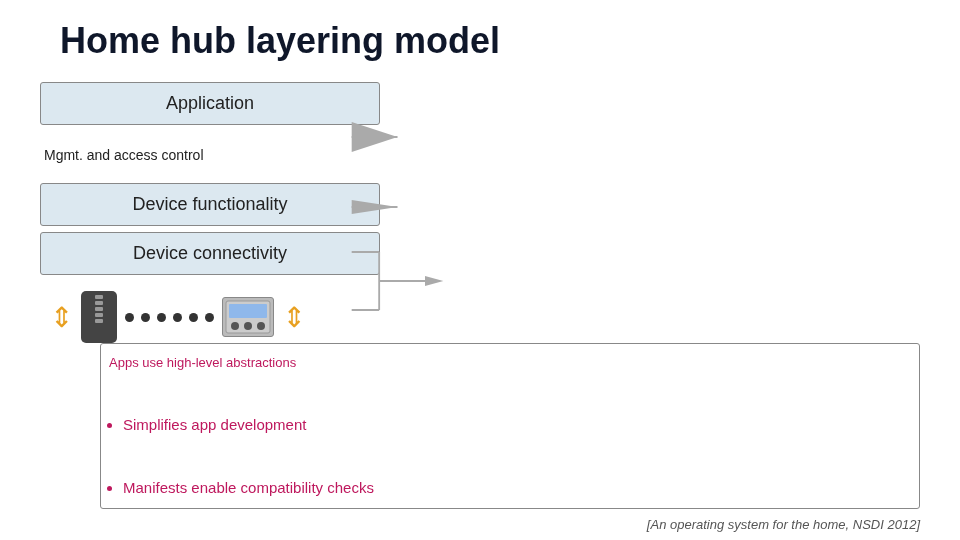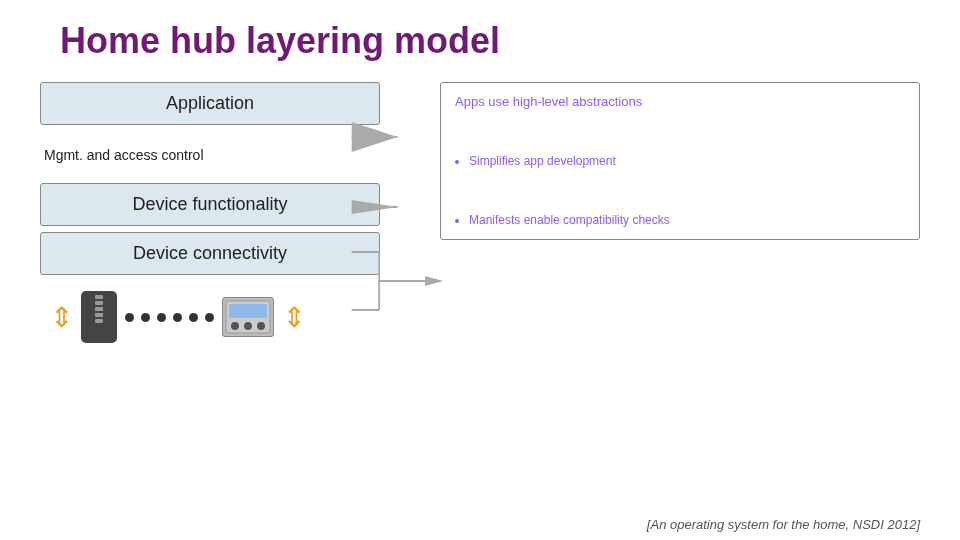--- a/index.html
+++ b/index.html
@@ -16,27 +16,28 @@
     .page {
       width: 960px;
       height: 540px;
       padding: 20px 40px 10px 40px;
       position: relative;
     }
 
     .title {
       font-size: 36px;
       font-weight: bold;
-      color: #701a75;
+      color: #0f172a;
       margin-bottom: 20px;
       padding-left: 20px;
     }
 
     .content-area {
       display: flex;
+      flex-direction: column;
       gap: 0;
       position: relative;
       width: 100%;
       height: 400px;
     }
 
     
     .left-column {
       display: flex;
       flex-direction: column;
@@ -145,34 +146,34 @@
       flex-direction: column;
       gap: 14px;
       flex: 1;
       padding-top: 0px;
       position: relative;
     }
 
     .annotation-box {
       border: 1.5px solid #888;
       border-radius: 3px;
-      padding: 10px 14px;
+      padding: 10px 8px;
       font-size: 13px;
-      color: #8b5cf6;
+      color: #be185d;
       background: #fff;
       line-height: 1.4;
     }
 
     .annotation-box ul {
       margin-left: 14px;
       margin-top: 4px;
     }
 
     .annotation-box li {
-      font-size: 12px;
+      font-size: 15px;
       margin-top: 42px;
     }
 
     
     .arrow-svg {
       position: absolute;
       top: 0;
       left: 0;
       width: 100%;
       height: 100%;

